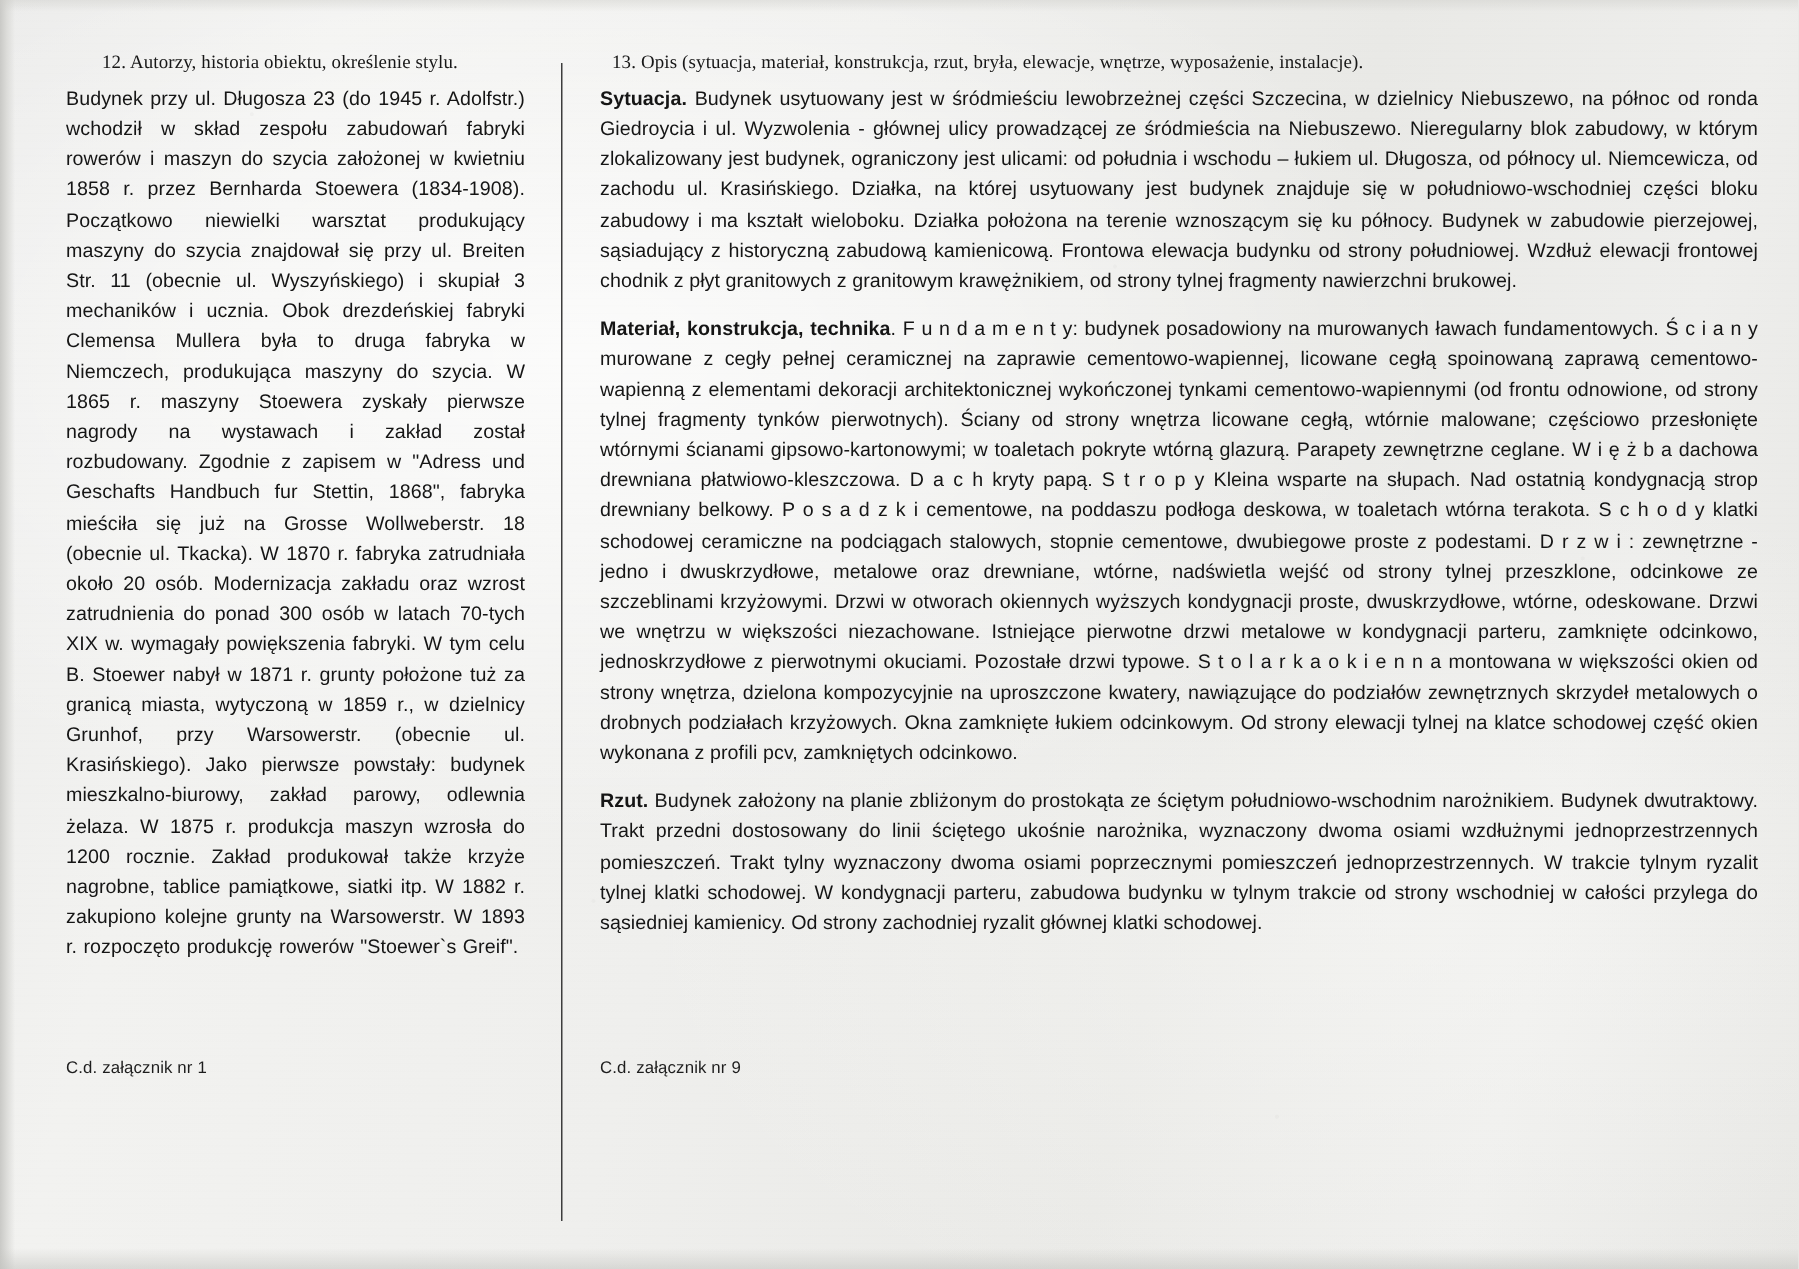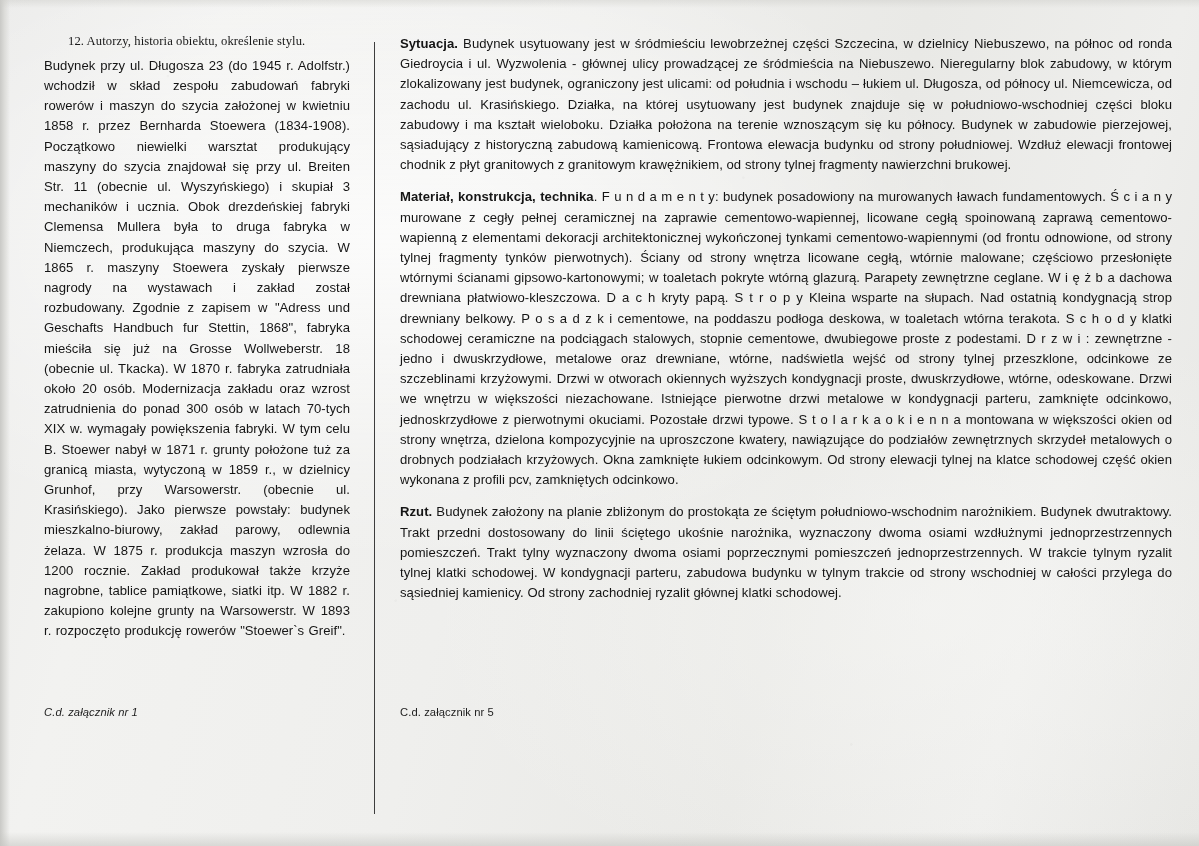--- a/index.html
+++ b/index.html
@@ -123,21 +123,21 @@
     text-underline-offset: 2px;
   }
 
   .footnote {
     position: absolute;
     font-size: 11.2px;
     color: #1d1d1d;
     letter-spacing: .1px;
     white-space: nowrap;
   }
-  .footnote-left  { left: 44px;  top: 706px; font-style: italic; }
+  .footnote-left  { left: 44px;  top: 706px; }
   .footnote-right { left: 400px; top: 706px; }
 
   
   .scan-bands {
     position: absolute;
     inset: 0;
     pointer-events: none;
     opacity: .35;
     background: repeating-linear-gradient(
       to bottom,
@@ -162,32 +162,33 @@
   <div class="columns">
 
     <div class="col-divider"></div>
 
     <div class="col col-left">
       <p class="field-heading">12. Autorzy, historia obiektu, określenie stylu.</p>
       <p class="body-text para">Budynek przy ul. Długosza 23 (do 1945 r. Adolfstr.) wchodził w skład zespołu zabudowań fabryki rowerów i maszyn do szycia założonej w kwietniu 1858 r. przez Bernharda Stoewera (1834-1908). Początkowo niewielki warsztat produkujący maszyny do szycia znajdował się przy ul. Breiten Str. 11 (obecnie ul. Wyszyńskiego) i skupiał 3 mechaników i ucznia. Obok drezdeńskiej fabryki Clemensa Mullera była to druga fabryka w Niemczech, produkująca maszyny do szycia. W 1865 r. maszyny Stoewera zyskały pierwsze nagrody na wystawach i zakład został rozbudowany. Zgodnie z zapisem w "Adress und Geschafts Handbuch fur Stettin, 1868", fabryka mieściła się już na Grosse Wollweberstr. 18 (obecnie ul. Tkacka). W 1870 r. fabryka zatrudniała około 20 osób. Modernizacja zakładu oraz wzrost zatrudnienia do ponad 300 osób w latach 70-tych XIX w. wymagały powiększenia fabryki. W tym celu B. Stoewer nabył w 1871 r. grunty położone tuż za granicą miasta, wytyczoną w 1859 r., w dzielnicy Grunhof, przy Warsowerstr. (obecnie ul. Krasińskiego). Jako pierwsze powstały: budynek mieszkalno-biurowy, zakład parowy, odlewnia żelaza. W 1875 r. produkcja maszyn wzrosła do 1200 rocznie. Zakład produkował także krzyże nagrobne, tablice pamiątkowe, siatki itp. W 1882 r. zakupiono kolejne grunty na Warsowerstr. W 1893 r. rozpoczęto produkcję rowerów "Stoewer`s Greif".</p>
     </div>
 
     <div class="col col-right">
+      <p class="field-heading">13. Opis (sytuacja, materiał, konstrukcja, rzut, bryła, elewacje, wnętrze, wyposażenie, instalacje).</p>
 
       <p class="body-text para">
         <span class="lbl">Sytuacja.</span><span> Budynek usytuowany jest w śródmieściu lewobrzeżnej części Szczecina, w dzielnicy Niebuszewo, na północ od ronda Giedroycia i ul. Wyzwolenia - głównej ulicy prowadzącej ze śródmieścia na Niebuszewo. Nieregularny blok zabudowy, w którym zlokalizowany jest budynek, ograniczony jest ulicami: od południa i wschodu – łukiem ul. Długosza, od północy ul. Niemcewicza, od zachodu ul. Krasińskiego. Działka, na której usytuowany jest budynek znajduje się w południowo-wschodniej części bloku zabudowy i ma kształt wieloboku. Działka położona na terenie wznoszącym się ku północy. Budynek w zabudowie pierzejowej, sąsiadujący z historyczną zabudową kamienicową. Frontowa elewacja budynku od strony południowej. Wzdłuż elewacji frontowej chodnik z płyt granitowych z granitowym krawężnikiem, od strony tylnej fragmenty nawierzchni brukowej.</span>
       </p>
 
       <p class="body-text para">
         <span class="lbl">Materiał, konstrukcja, technika</span><span>. F u n d a m e n t y: budynek posadowiony na murowanych ławach fundamentowych. Ś c i a n y murowane z cegły pełnej ceramicznej na zaprawie cementowo-wapiennej, licowane cegłą spoinowaną zaprawą cementowo-wapienną z elementami dekoracji architektonicznej wykończonej tynkami cementowo-wapiennymi (od frontu odnowione, od strony tylnej fragmenty tynków pierwotnych). Ściany od strony wnętrza licowane cegłą, wtórnie malowane; częściowo przesłonięte wtórnymi ścianami gipsowo-kartonowymi; w toaletach pokryte wtórną glazurą. Parapety zewnętrzne ceglane. W i ę ż b a dachowa drewniana płatwiowo-kleszczowa. D a c h kryty papą. S t r o p y Kleina wsparte na słupach. Nad ostatnią kondygnacją strop drewniany belkowy. P o s a d z k i cementowe, na poddaszu podłoga deskowa, w toaletach wtórna terakota. S c h o d y klatki schodowej ceramiczne na podciągach stalowych, stopnie cementowe, dwubiegowe proste z podestami. D r z w i : zewnętrzne - jedno i dwuskrzydłowe, metalowe oraz drewniane, wtórne, nadświetla wejść od strony tylnej przeszklone, odcinkowe ze szczeblinami krzyżowymi. Drzwi w otworach okiennych wyższych kondygnacji proste, dwuskrzydłowe, wtórne, odeskowane. Drzwi we wnętrzu w większości niezachowane. Istniejące pierwotne drzwi metalowe w kondygnacji parteru, zamknięte odcinkowo, jednoskrzydłowe z pierwotnymi okuciami. Pozostałe drzwi typowe. S t o l a r k a o k i e n n a montowana w większości okien od strony wnętrza, dzielona kompozycyjnie na uproszczone kwatery, nawiązujące do podziałów zewnętrznych skrzydeł metalowych o drobnych podziałach krzyżowych. Okna zamknięte łukiem odcinkowym. Od strony elewacji tylnej na klatce schodowej część okien wykonana z profili pcv, zamkniętych odcinkowo.</span>
       </p>
 
       <p class="body-text para">
         <span class="lbl">Rzut.</span><span> Budynek założony na planie zbliżonym do prostokąta ze ściętym południowo-wschodnim narożnikiem. Budynek dwutraktowy. Trakt przedni dostosowany do linii ściętego ukośnie narożnika, wyznaczony dwoma osiami wzdłużnymi jednoprzestrzennych pomieszczeń. Trakt tylny wyznaczony dwoma osiami poprzecznymi pomieszczeń jednoprzestrzennych. W trakcie tylnym ryzalit tylnej klatki schodowej. W kondygnacji parteru, zabudowa budynku w tylnym trakcie od strony wschodniej w całości przylega do sąsiedniej kamienicy. Od strony zachodniej ryzalit głównej klatki schodowej.</span>
       </p>
     </div>
 
     <div class="footnote footnote-left">C.d. załącznik nr 1</div>
 
-    <div class="footnote footnote-right">C.d. załącznik nr 5</div>
+    <div class="footnote footnote-right">C.d. załącznik nr 9</div>
 
   </div>
 </div>
 
 </body></html>

